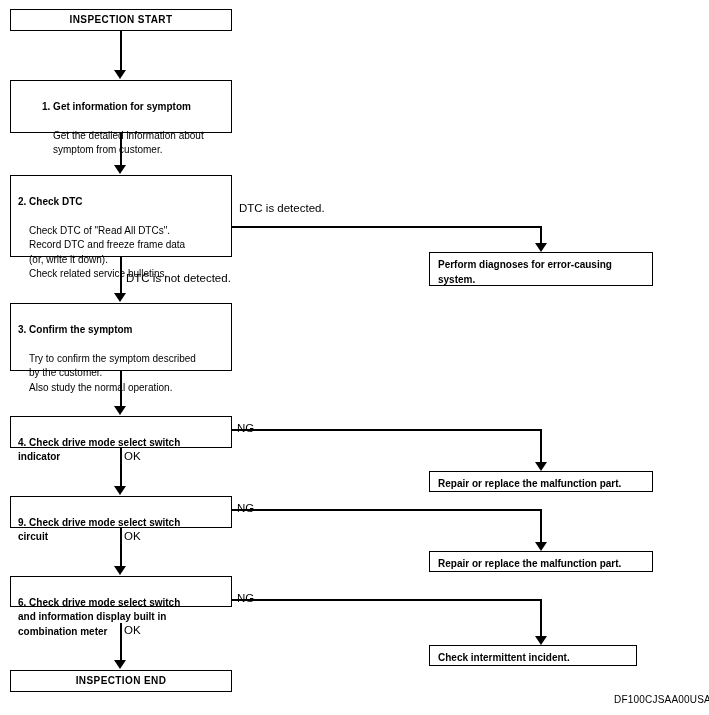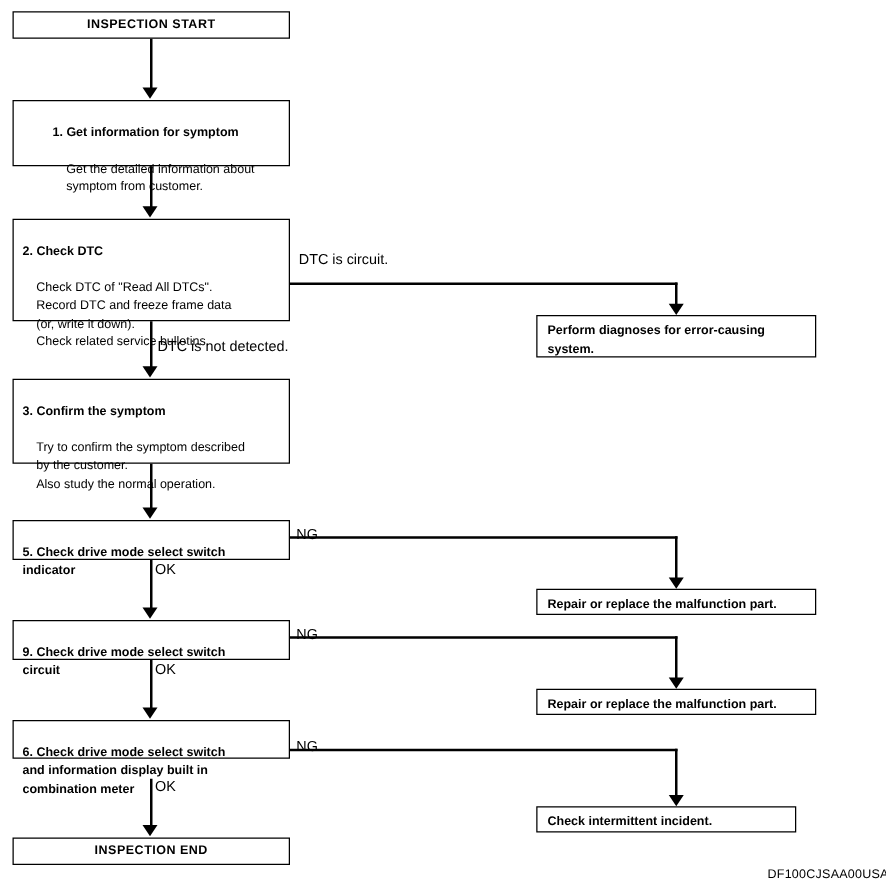--- a/index.html
+++ b/index.html
@@ -116,21 +116,21 @@
     <div class="inner">
       <div class="title">3. Confirm the symptom</div>
       <div class="body">Try to confirm the symptom described
 by the customer.
 Also study the normal operation.</div>
     </div>
   </div>
 
   <div class="box stepbox" style="left:10px; top:416px; width:222px; height:32px;">
     <div class="inner">
-      <div class="title">5. Check drive mode select switch
+      <div class="title">4. Check drive mode select switch
  indicator</div>
     </div>
   </div>
 
   <div class="box stepbox" style="left:10px; top:496px; width:222px; height:32px;">
     <div class="inner">
       <div class="title">9. Check drive mode select switch
  circuit</div>
     </div>
   </div>
@@ -170,21 +170,21 @@
   <div class="vline" style="left:120px; top:133px; height:33px;"></div>
   <div class="arrowhead" style="left:114px; top:165px;"></div>
 
   <div class="vline" style="left:120px; top:257px; height:37px;"></div>
   <div class="arrowhead" style="left:114px; top:293px;"></div>
   <div class="edge-label" style="left:126px; top:272px;">DTC is not detected.</div>
 
   <div class="hline" style="left:232px; top:226px; width:310px;"></div>
   <div class="vline" style="left:540.4px; top:226px; height:19px;"></div>
   <div class="arrowhead" style="left:535px; top:243px;"></div>
-  <div class="edge-label" style="left:239px; top:202px;">DTC is circuit.</div>
+  <div class="edge-label" style="left:239px; top:202px;">DTC is detected.</div>
 
   <div class="vline" style="left:120px; top:371px; height:36px;"></div>
   <div class="arrowhead" style="left:114px; top:406px;"></div>
 
   <div class="hline" style="left:232px; top:429px; width:310px;"></div>
   <div class="vline" style="left:540.4px; top:429px; height:35px;"></div>
   <div class="arrowhead" style="left:535px; top:462px;"></div>
   <div class="edge-label" style="left:237px; top:422px;">NG</div>
 
   <div class="vline" style="left:120px; top:448px; height:39px;"></div>

